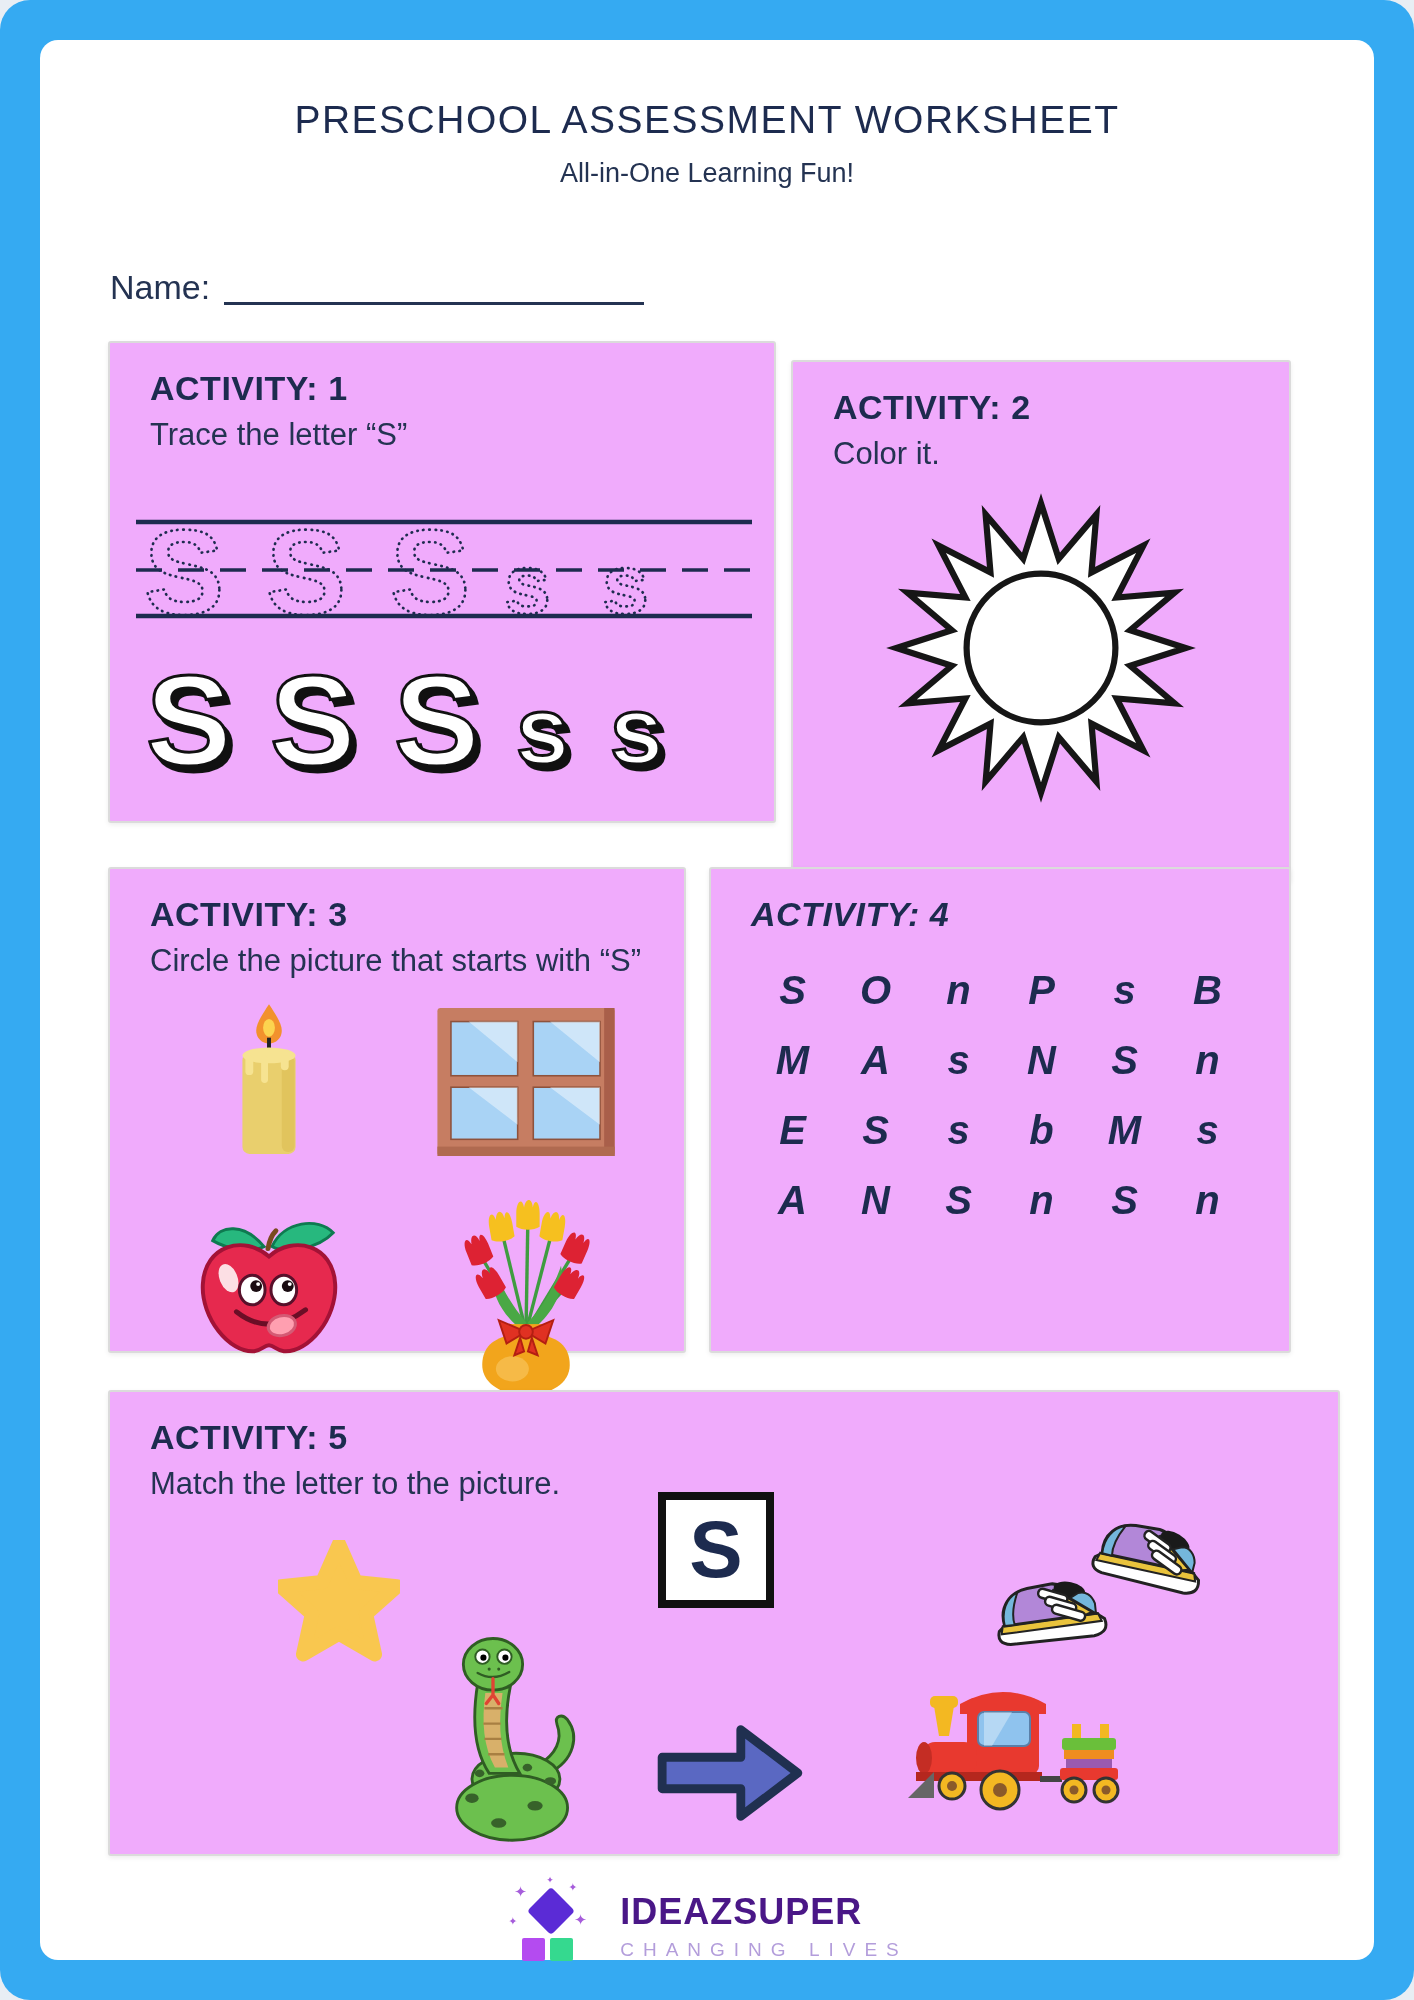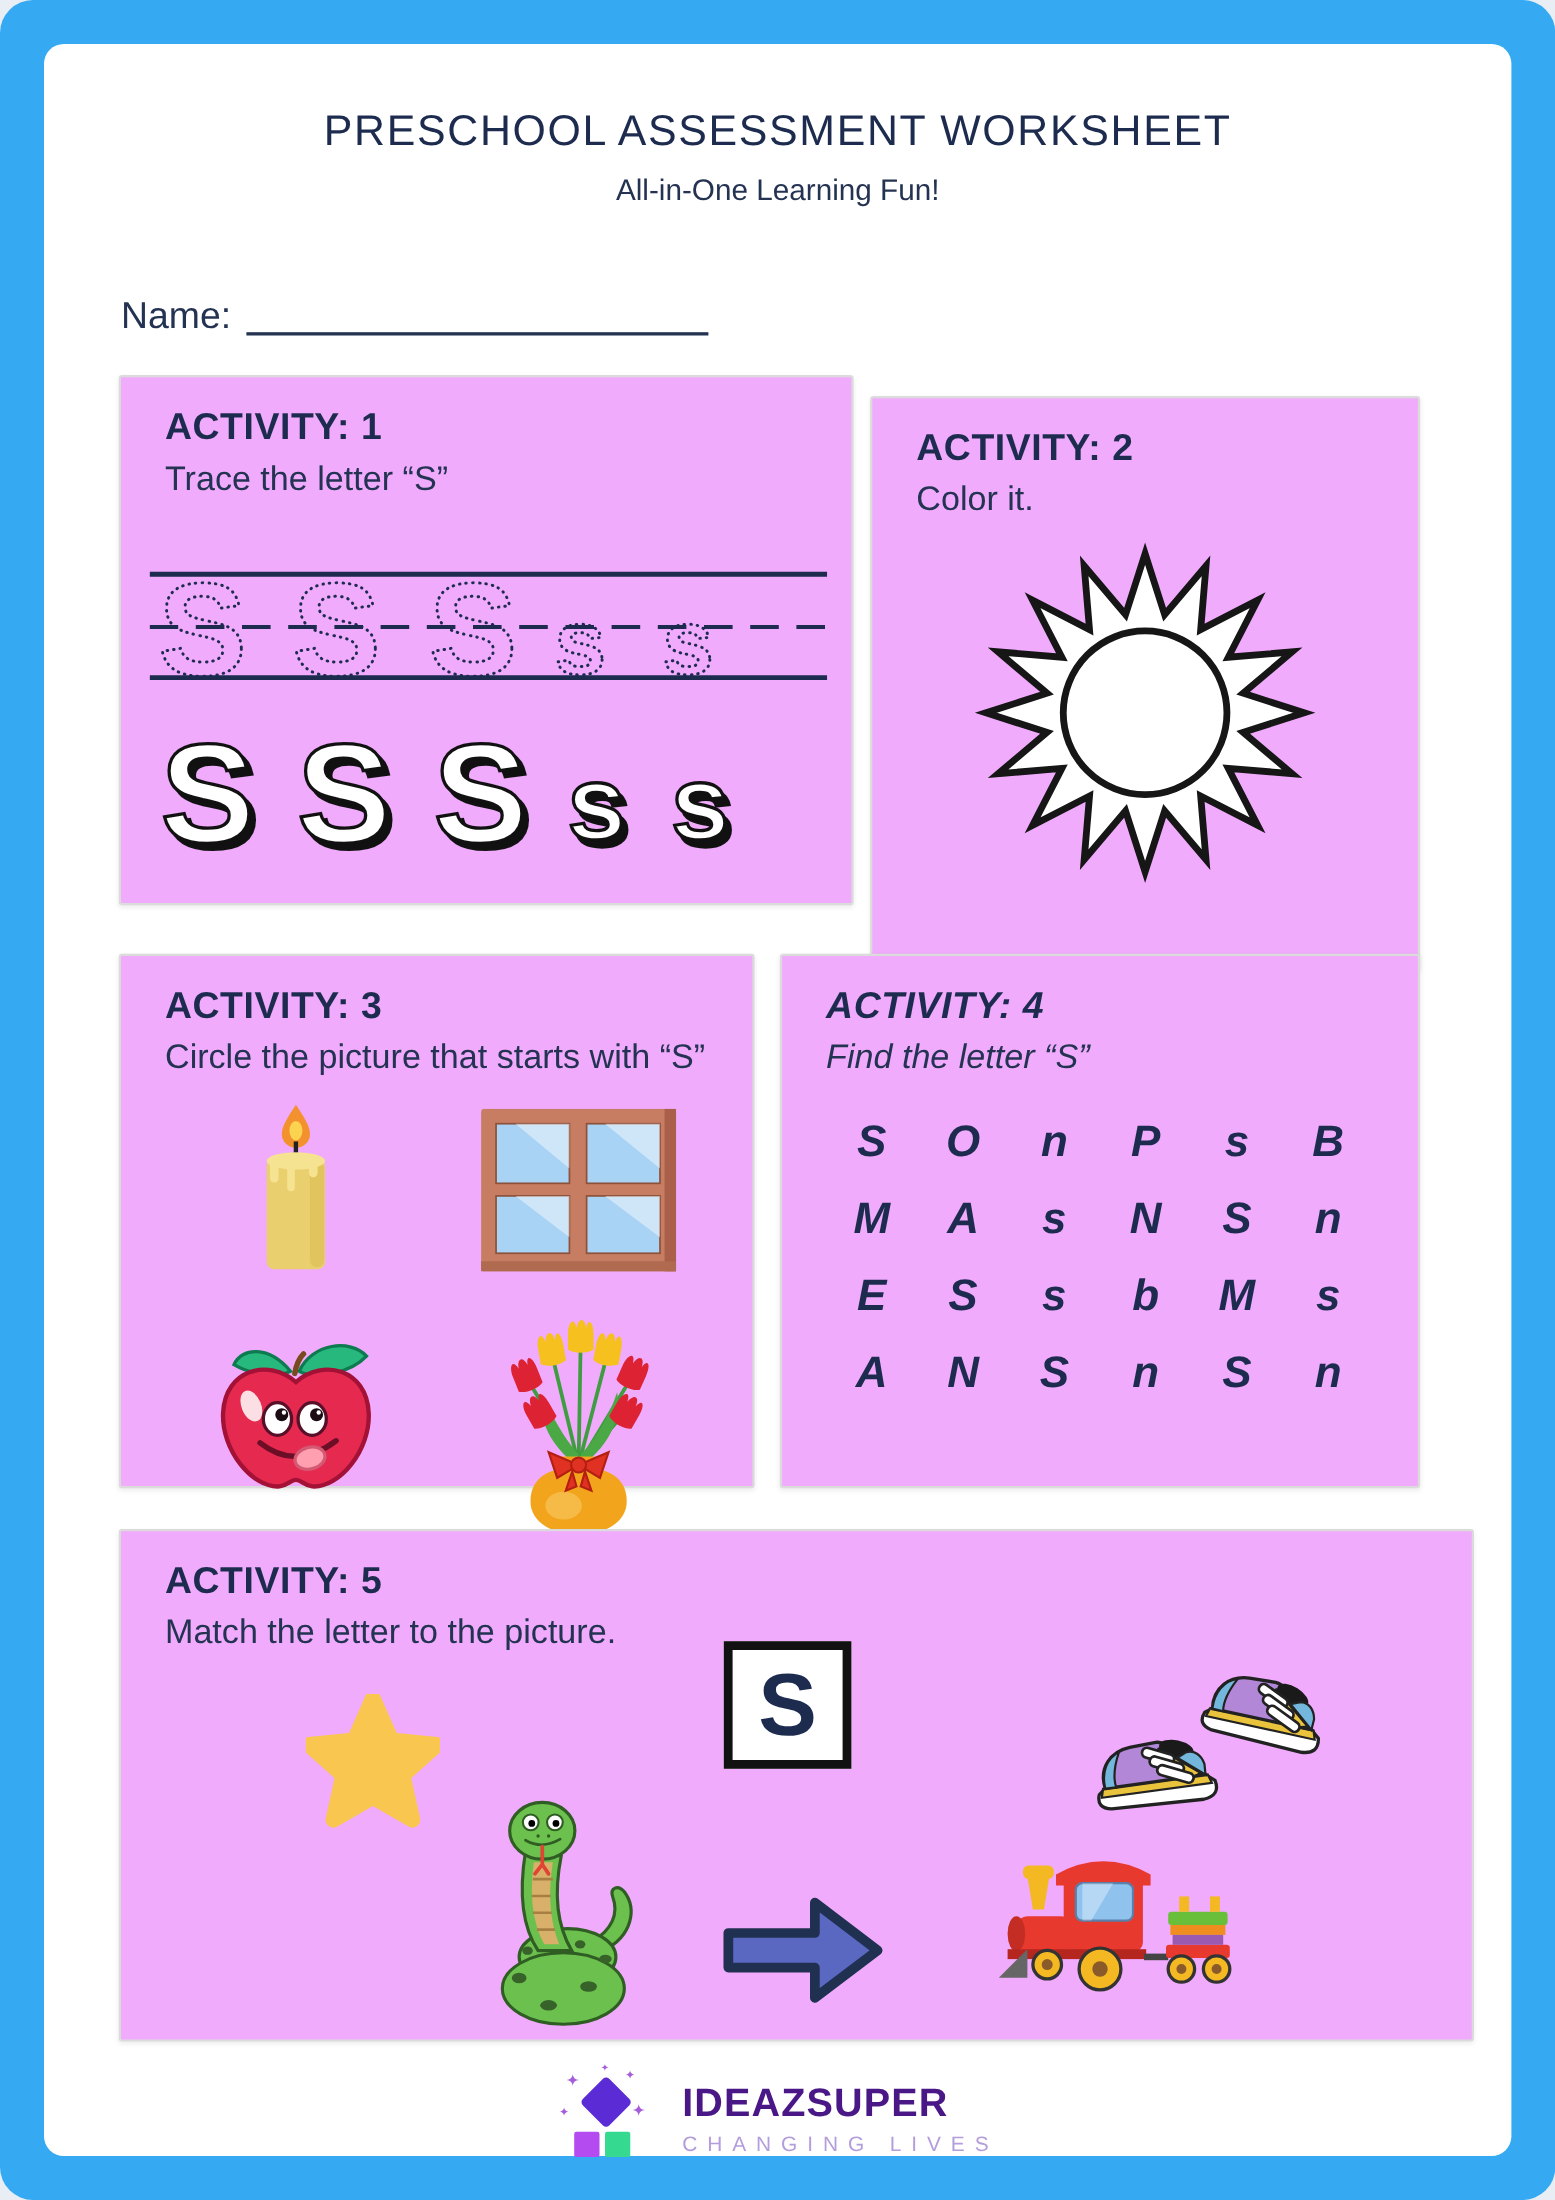--- a/index.html
+++ b/index.html
@@ -193,21 +193,20 @@
           <circle cx="90" cy="150" r="7"></circle>
           <path d="M84 156 L78 174 L88 170 Z"></path>
             <path d="M96 156 L102 174 L92 170 Z"></path>
         </g>
       </svg>
     </div>
   </div>
 
   <div class="abox" id="box-a4">
     <h2>ACTIVITY: 4</h2>
-    <div class="instr">Find the letter “S”</div>
     <div class="letter-grid">
         <div class="grid-letter">S</div>
         <div class="grid-letter">O</div>
         <div class="grid-letter">n</div>
         <div class="grid-letter">P</div>
         <div class="grid-letter">s</div>
         <div class="grid-letter">B</div>
         <div class="grid-letter">M</div>
         <div class="grid-letter">A</div>
         <div class="grid-letter">s</div>

